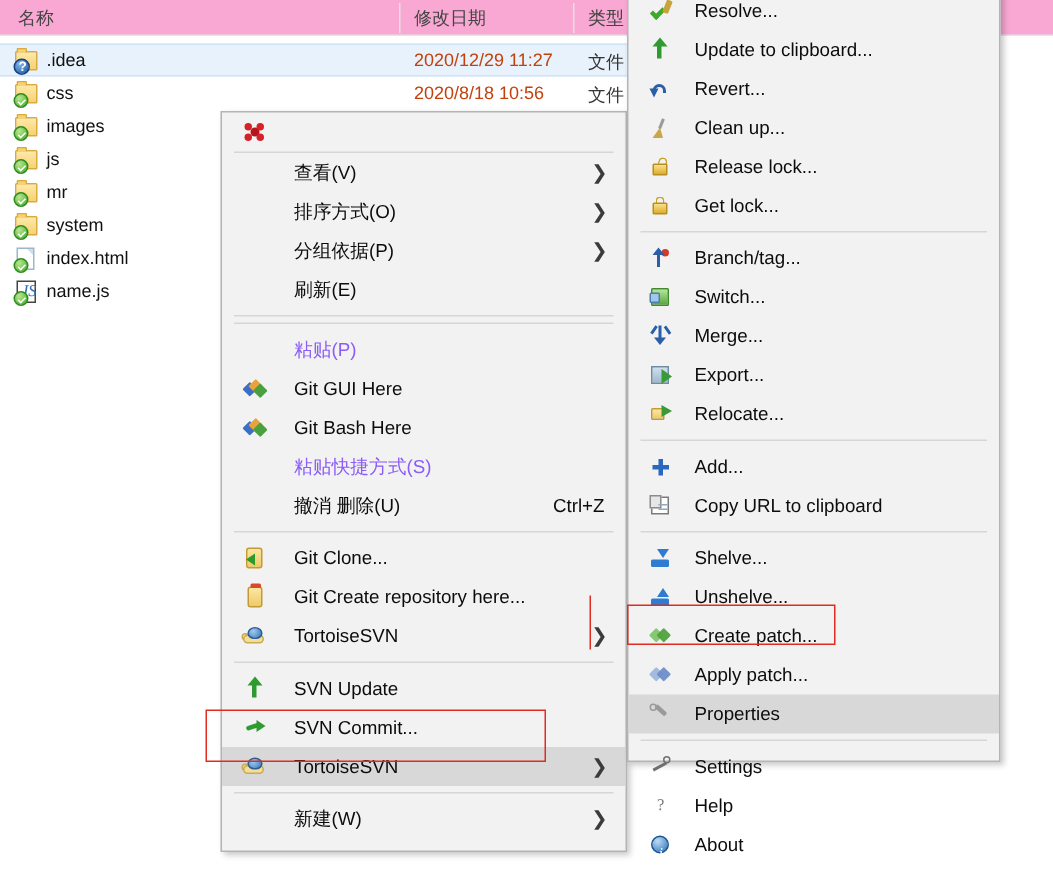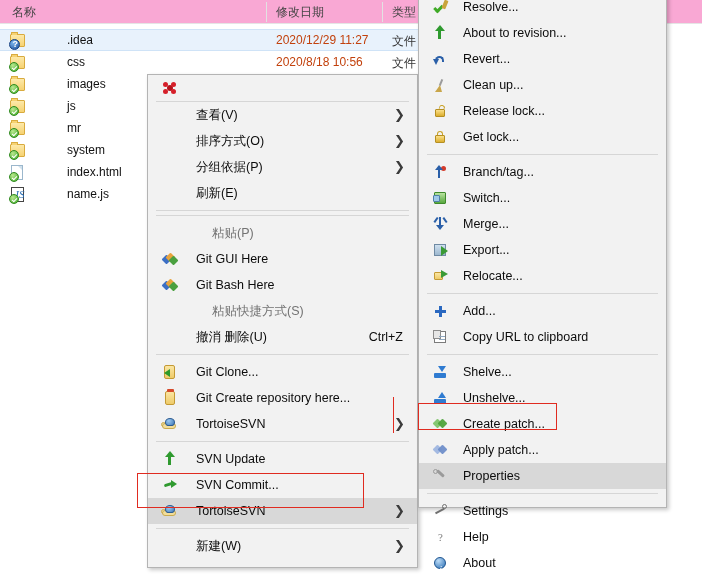--- a/index.html
+++ b/index.html
@@ -13,21 +13,21 @@
 
   
   #explorer{position:absolute;left:0;top:0;width:702px;height:581px;background:#fff;}
   #col-header{position:absolute;left:0;top:0;width:702px;height:24px;background:#f9a8d4;}
   #col-header .hdr{position:absolute;top:4px;font-size:12px;color:#444;white-space:nowrap;}
   #col-header .sep{position:absolute;top:2px;width:1px;height:20px;background:#e2e2e2;}
   #hdr-underline{position:absolute;left:0;top:23px;width:702px;height:1px;background:#e5e5e5;}
 
   .file-row{position:absolute;left:0;width:420px;height:22px;}
   .file-row.sel{background:#e8f2fc;border-top:1px solid #cfe3f7;border-bottom:1px solid #cfe3f7;box-sizing:border-box;}
-  .file-row .fname{position:absolute;left:31px;top:3px;font-size:12px;color:#111;white-space:nowrap;margin-left:36px;}
+  .file-row .fname{position:absolute;left:31px;top:3px;font-size:12px;color:#111;white-space:nowrap;}
   .file-row .fdate{position:absolute;left:276px;top:3px;font-size:12px;color:#c2410c;white-space:nowrap;}
   .file-row .ftype{position:absolute;left:392px;top:3px;font-size:12px;color:#333;white-space:nowrap;}
   .file-row .ficon{position:absolute;left:10px;top:3px;width:16px;height:16px;}
 
   
   .ic-folder{position:absolute;left:0;top:1px;width:15px;height:13px;
     background:linear-gradient(#fde9a9,#f6d272);border:1px solid #d9ab3e;border-radius:1px;box-sizing:border-box;}
   .ic-folder:before{content:"";position:absolute;left:0;top:-3px;width:7px;height:3px;
     background:#f6d272;border:1px solid #d9ab3e;border-bottom:none;border-radius:1px 1px 0 0;box-sizing:border-box;}
   
@@ -41,21 +41,21 @@
     background:radial-gradient(circle at 35% 30%,#b9e88f,#3faa27);border:1px solid #2e8a1d;box-sizing:border-box;}
   .badge-green:after{content:"";position:absolute;left:2px;top:3px;width:4px;height:2px;border-left:1.6px solid #fff;border-bottom:1.6px solid #fff;transform:rotate(-45deg);}
   .badge-blue{position:absolute;left:-1px;bottom:-1px;width:11px;height:11px;border-radius:50%;
     background:radial-gradient(circle at 35% 30%,#7fb8ee,#1b4f9c);border:1px solid #143f80;box-sizing:border-box;}
   .badge-blue:after{content:"?";position:absolute;left:2.4px;top:-1.5px;font-size:9px;color:#fff;font-weight:bold;font-family:"Liberation Sans",sans-serif;}
 
   
   .menu{position:absolute;background:#f2f2f2;border:1px solid #b4b4b4;box-shadow:2px 2px 4px rgba(0,0,0,.22);box-sizing:border-box;}
   .menu .mi{position:relative;height:26px;line-height:26px;white-space:nowrap;cursor:default;}
   .menu .mi .lbl{position:absolute;left:48px;top:0;font-size:12.5px;color:#0c0c0c;}
-  .menu .mi.dim .lbl{color:#737373;margin-left:16px;}
+  .menu .mi.dim .lbl{color:#8b5cf6;}
   .menu .mi .accel{position:absolute;right:14px;top:0;font-size:12.5px;color:#0c0c0c;}
   .menu .mi .arrow{position:absolute;right:12px;top:0;font-size:13px;color:#3b3b3b;}
   .menu .mi .mic{position:absolute;left:14px;top:5px;width:16px;height:16px;}
   .menu .mi.hl{background:#d8d8d8;}
   .menu .sepline{height:1px;background:#d6d6d6;margin:4px 8px;}
   .menu .hdrline{height:1px;background:#d6d6d6;margin:0 8px;}
 
   #menu-left{left:147px;top:74px;width:271px;height:494px;}
   #menu-right{left:418px;top:-7px;width:249px;height:515px;}
   #menu-right .mi .lbl{left:44px;}
@@ -389,21 +389,21 @@
   <div class="mi">
     <span class="mic">
         <span class="resolvei"></span>
       </span>
     <span class="lbl">Resolve...</span>
   </div>
   <div class="mi">
     <span class="mic">
         <span class="updrevi"></span>
       </span>
-    <span class="lbl">About to revision...</span>
+    <span class="lbl">Update to clipboard...</span>
   </div>
   <div class="mi">
     <span class="mic">
         <span class="undo"></span>
       </span>
     <span class="lbl">Revert...</span>
   </div>
   <div class="mi">
     <span class="mic">
         <span class="broom"></span>

